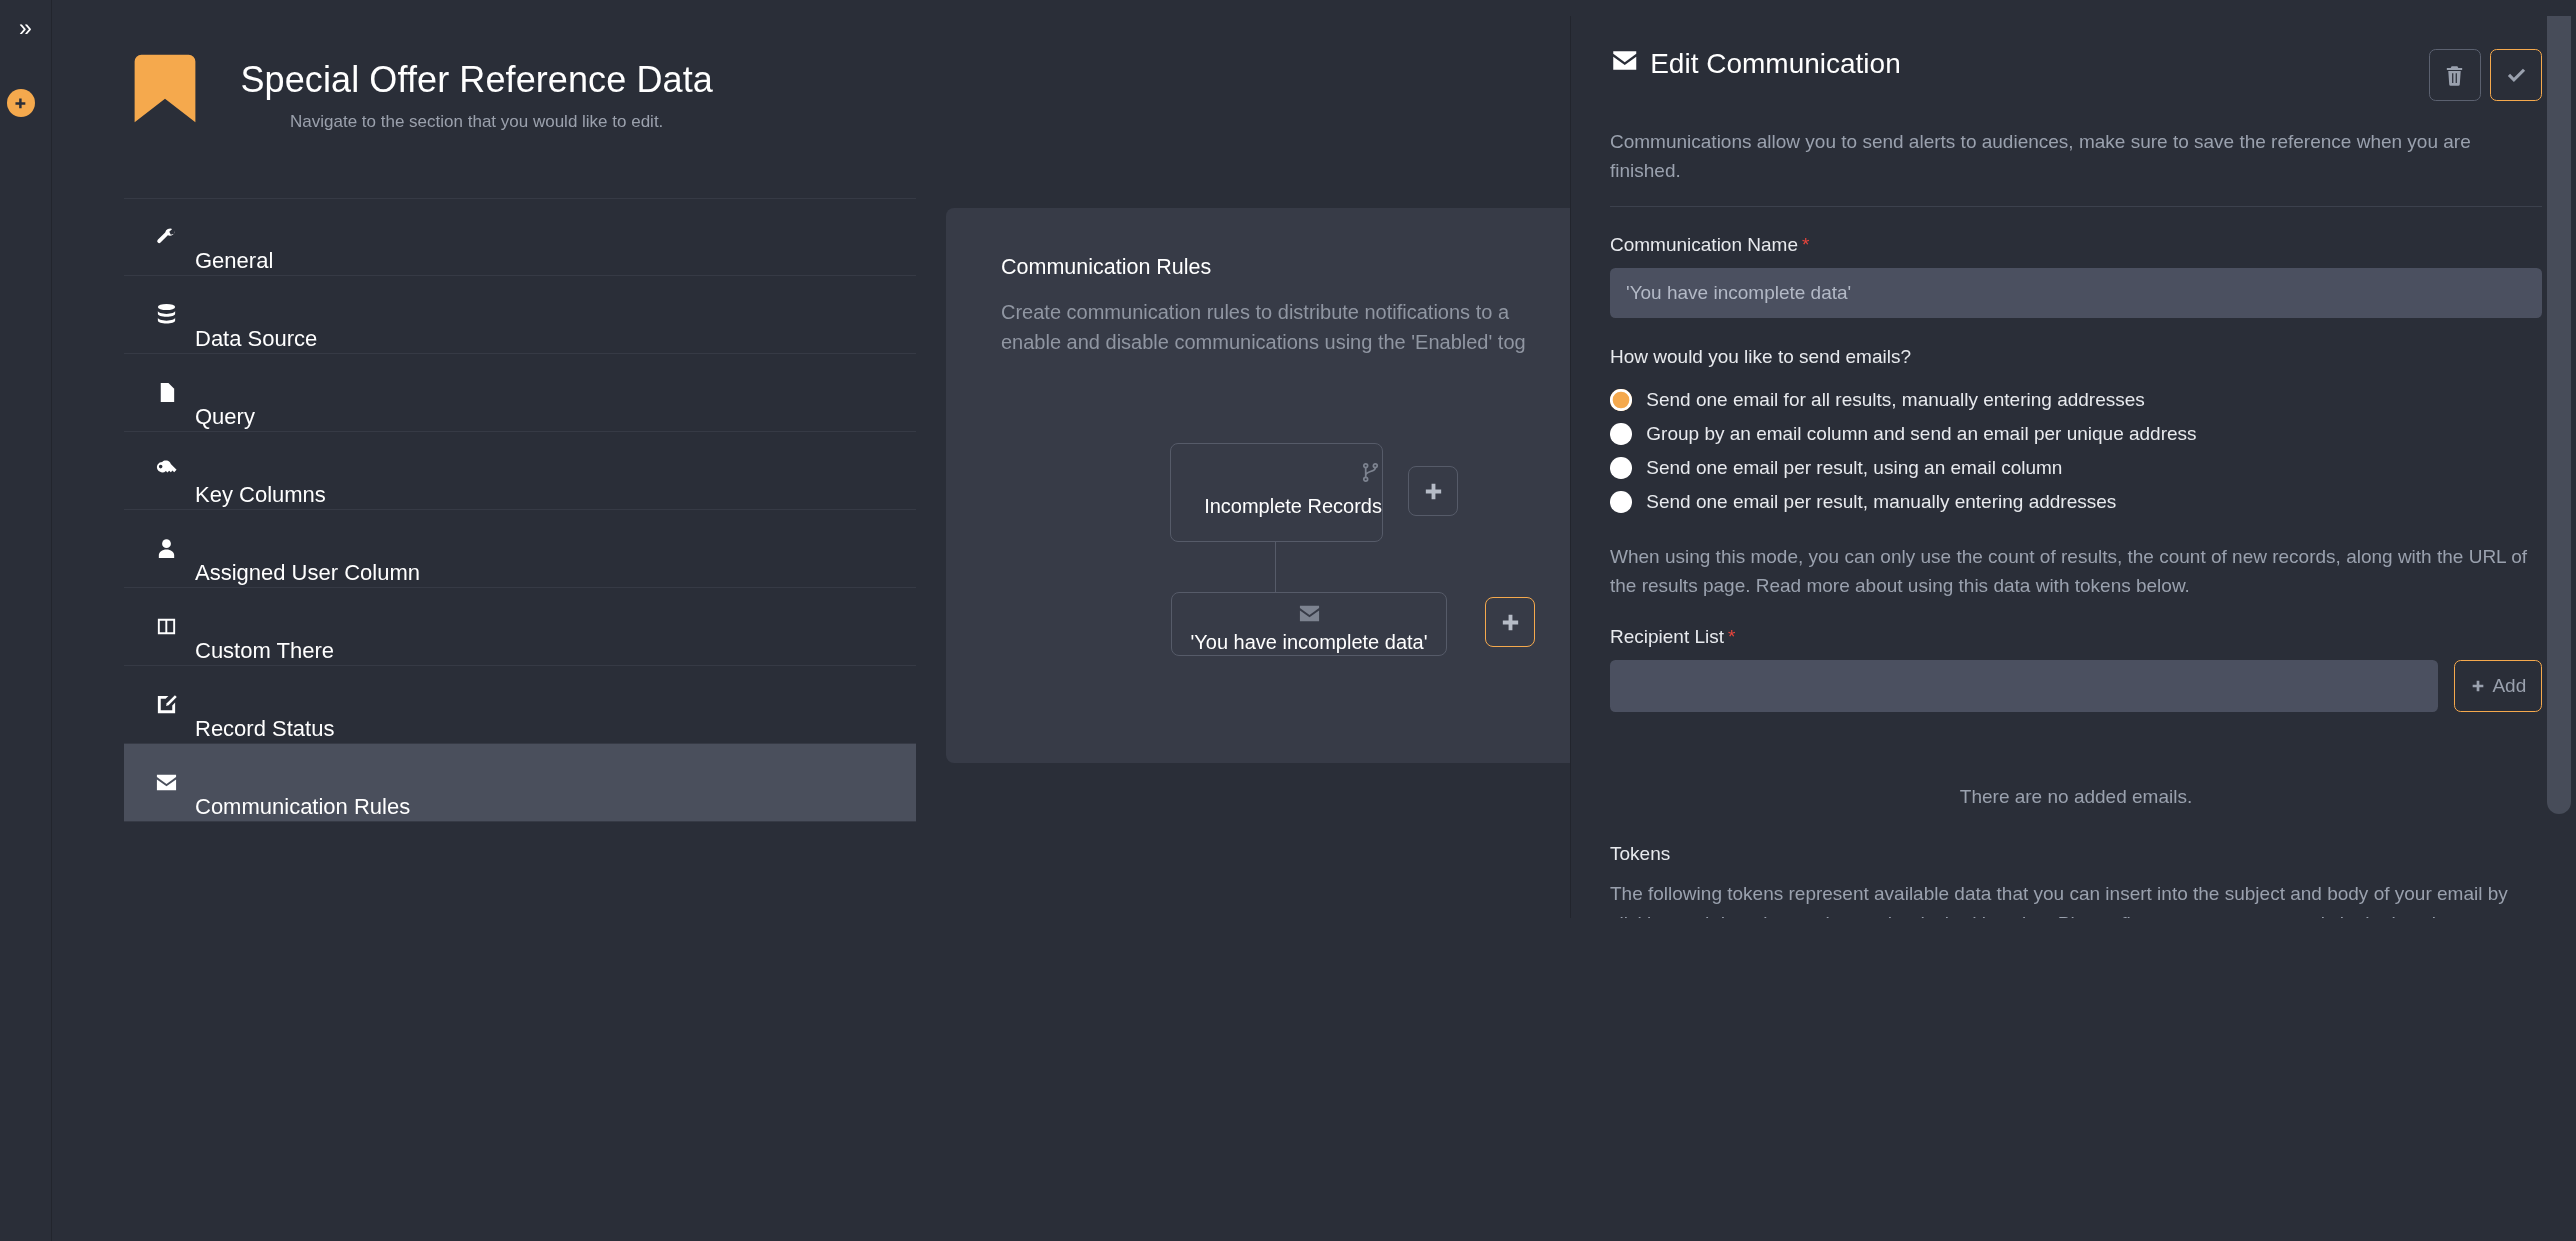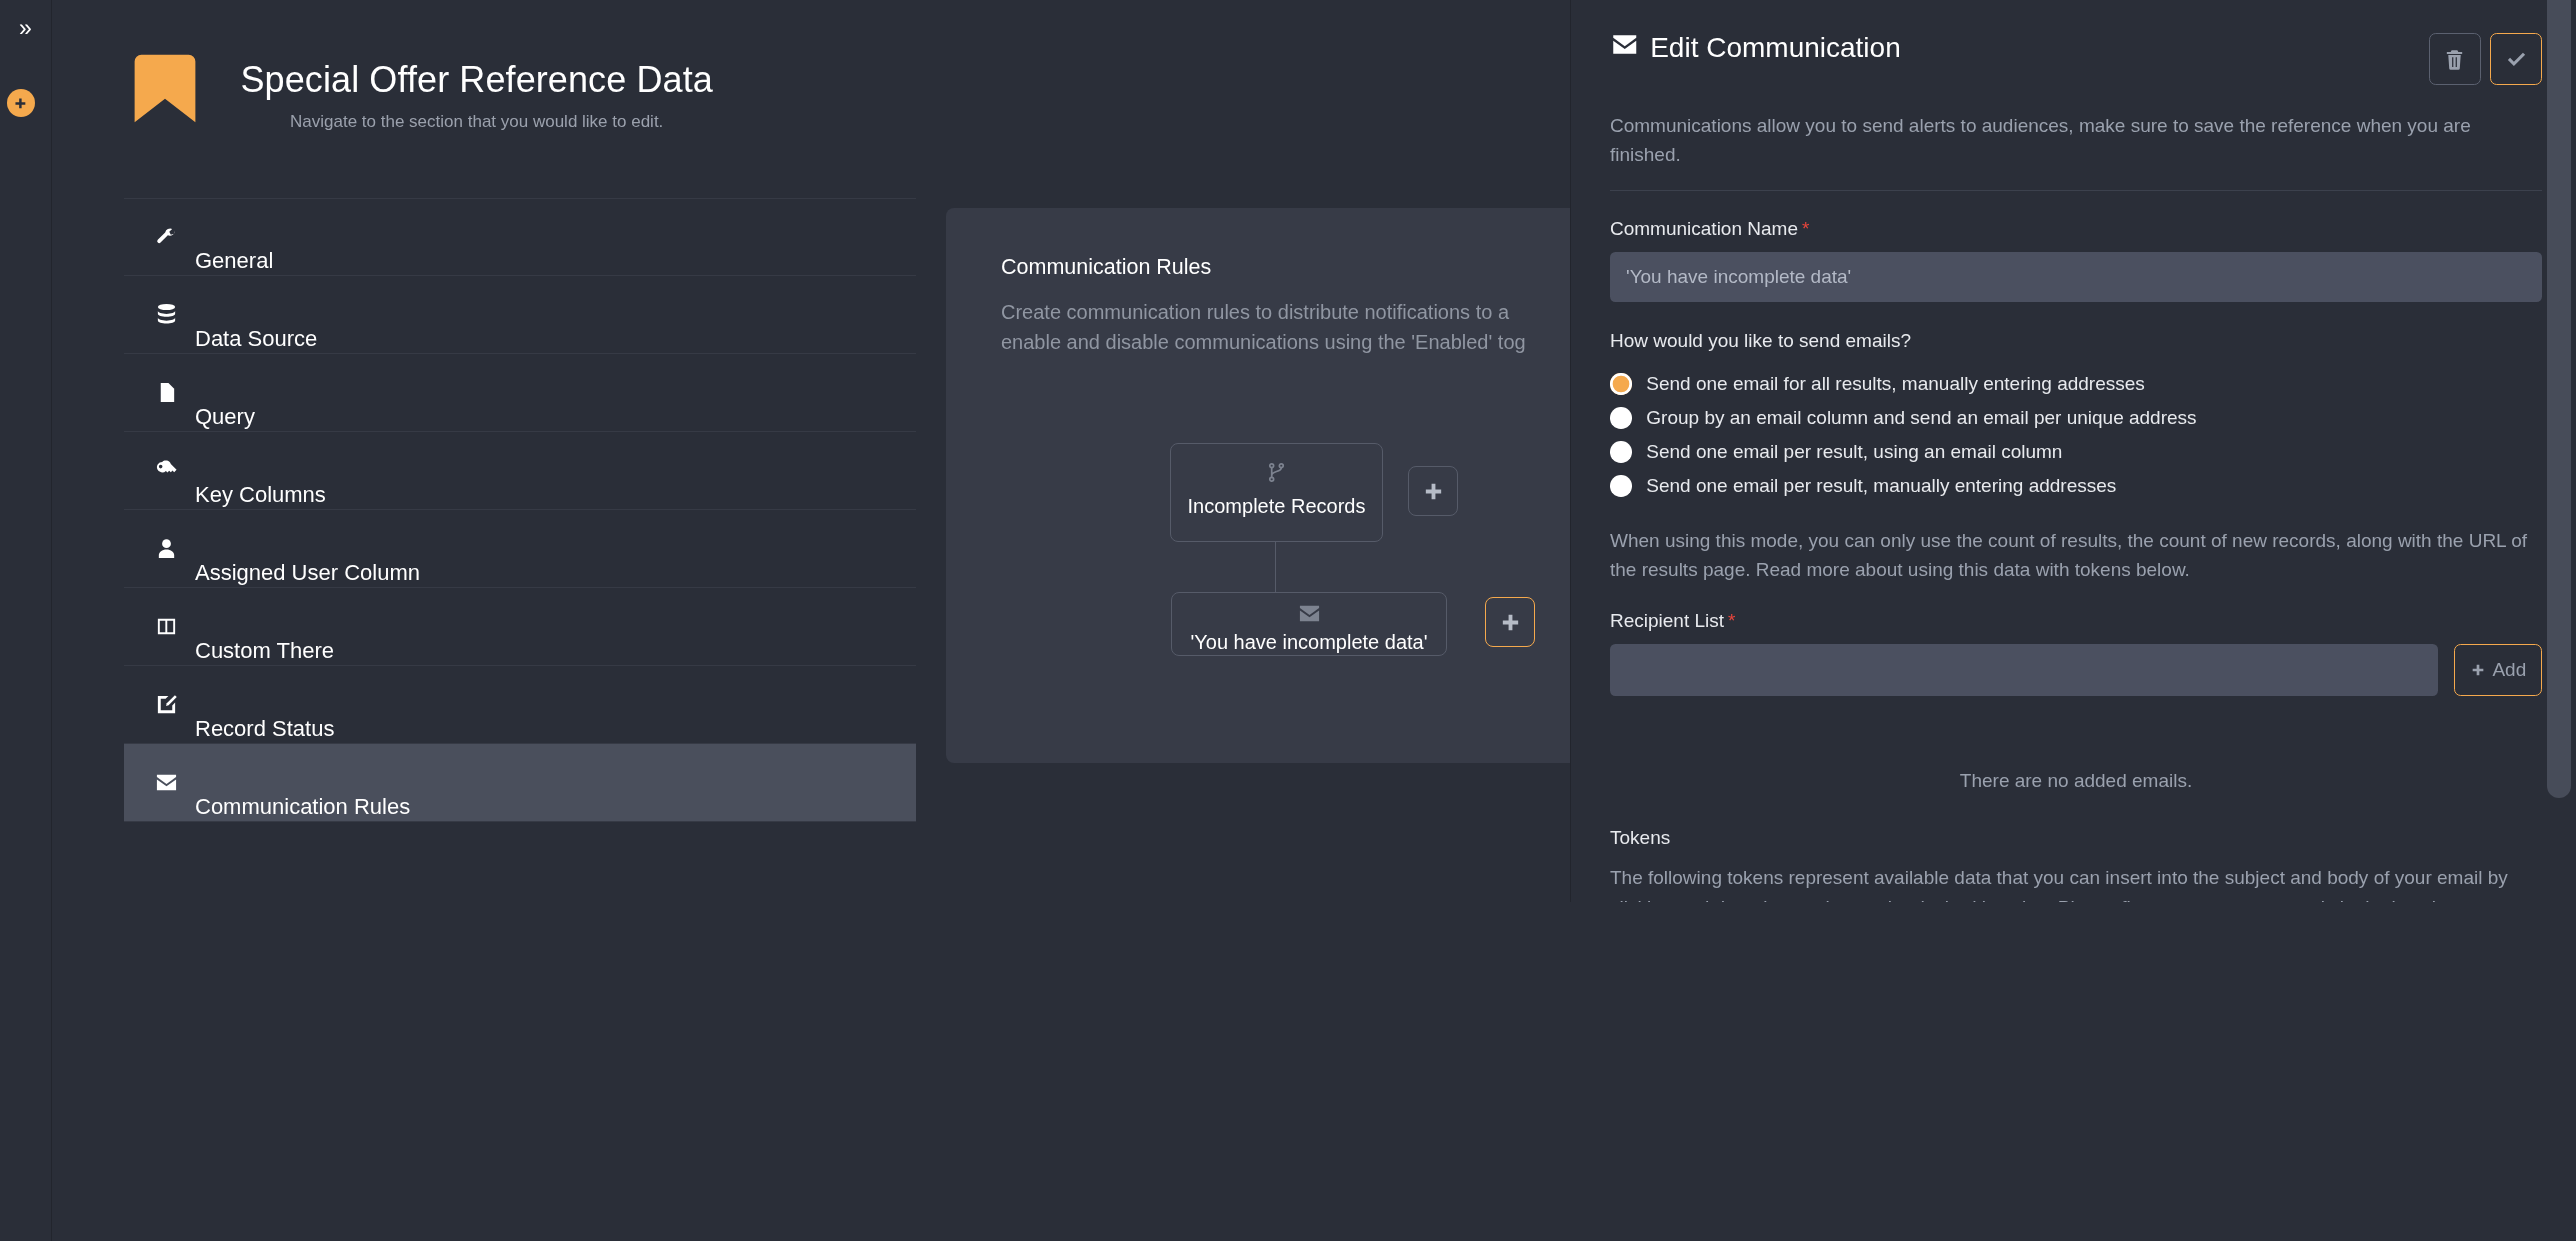--- a/index.html
+++ b/index.html
@@ -79,21 +79,21 @@
 
   .flow { position: absolute; left: 0; top: 0; width: 679px; height: 555px; }
   .node {
     position: absolute; background: #373b47;
     border: 1.3px solid #565b69; border-radius: 8px;
     display: flex; flex-direction: column; align-items: center;
   }
   .node-ico { margin-top: 13.4px; height: 31px; display:flex; align-items:center; }
   .node-ico svg { width: 23px; height: 23px; }
   .node-label { color: #ffffff; font-size: 20px; margin-top: 6.7px; white-space: nowrap; }
-  #node-rule { left: 224px; top: 235px; width: 213px; height: 99px; }
+  #node-rule { left: 224px; top: 235px; width: 213px; height: 99px; align-items: flex-end; }
   #node-comm { left: 225px; top: 384px; width: 276px; height: 64px; }
   #node-comm .node-ico { margin-top: 9.4px; height: 23px; }
   #node-comm .node-label { margin-top: 5.4px; }
 
   .plus-btn {
     position: absolute; width: 50px; height: 50px;
     border: 1.3px solid #565b69; border-radius: 8px;
     display: flex; align-items: center; justify-content: center;
     cursor: pointer; background: transparent;
   }
@@ -102,21 +102,21 @@
   #plus-rule { left: 462px; top: 258px; }
   #plus-comm { left: 539px; top: 389px; }
 
   .connector {
     position: absolute; left: 329px; top: 334px;
     width: 1.3px; height: 50px; background: #565b69;
   }
 
   
   .rightpanel {
-    position: absolute; left: 1570px; top: 0;
+    position: absolute; left: 1570px; top: 16px;
     width: 1006px; height: 902px;
     background: #2a2e38;
     border-left: 1.3px solid #22252d;
     overflow: hidden;
   }
   .rp-inner { padding: 0 34px 0 39px; }
   .rp-head { display: flex; align-items: flex-start; padding-top: 32px; }
   .rp-title {
     font-size: 28px; color: #ffffff; display: flex; align-items: center;
     white-space: nowrap;

